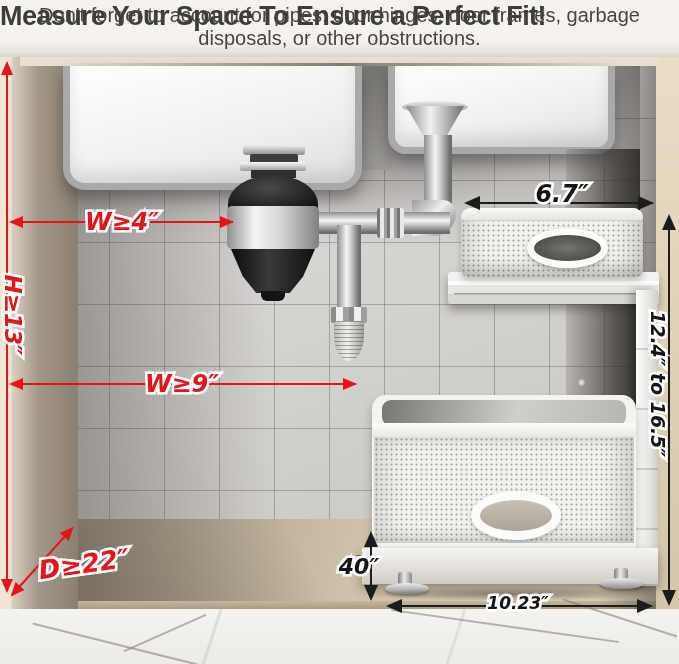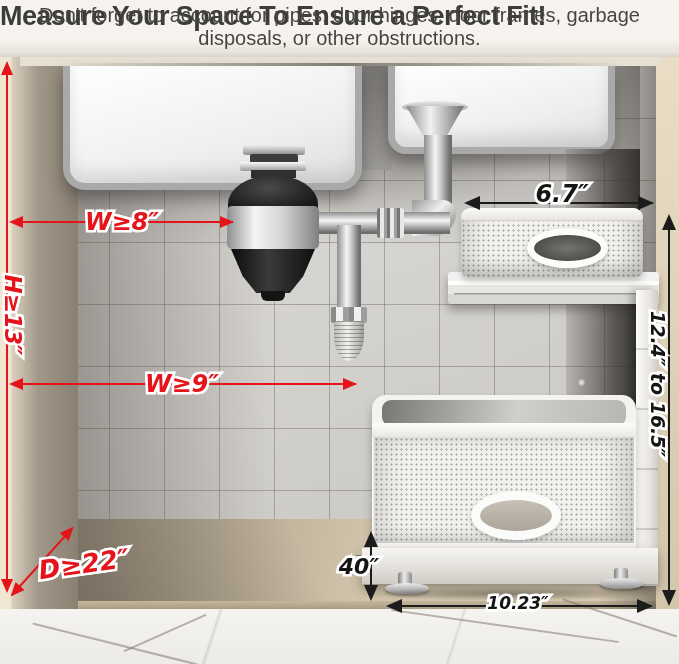--- a/index.html
+++ b/index.html
@@ -274,21 +274,21 @@
     <div class="ah blk d" style="left:662px;top:533px;"></div>
 
     <div class="mline black" style="left:370px;top:479px;width:2px;height:59px;"></div>
     <div class="ah blk u" style="left:364px;top:474px;"></div>
     <div class="ah blk d" style="left:364px;top:528px;"></div>
 
     <div class="mline black" style="left:389px;top:548px;width:263px;height:2px;"></div>
     <div class="ah blk l" style="left:386px;top:542px;"></div>
     <div class="ah blk r" style="left:637px;top:542px;"></div>
 
-    <div class="mlabel" style="left:122px;top:165px;font-size:24px;">W≥8″</div>
+    <div class="mlabel" style="left:122px;top:165px;font-size:24px;">W≥4″</div>
     <div class="mlabel" style="left:13px;top:258px;font-size:23px;transform:translate(-50%,-50%) rotate(90deg);">H≥13″</div>
     <div class="mlabel" style="left:182px;top:327px;font-size:24px;">W≥9″</div>
     <div class="mlabel" style="left:84px;top:507px;font-size:26px;transform:translate(-50%,-50%) rotate(-8deg);">D≥22″</div>
     <div class="mlabel black" style="left:562px;top:137px;font-size:24px;">6.7″</div>
     <div class="mlabel black" style="left:658px;top:327px;font-size:19px;transform:translate(-50%,-50%) rotate(90deg);">12.4″ to 16.5″</div>
     <div class="mlabel black" style="left:359px;top:509px;font-size:22px;">40″</div>
     <div class="mlabel black" style="left:518px;top:546px;font-size:17px;">10.23″</div>
   </div>
 </div>
 

